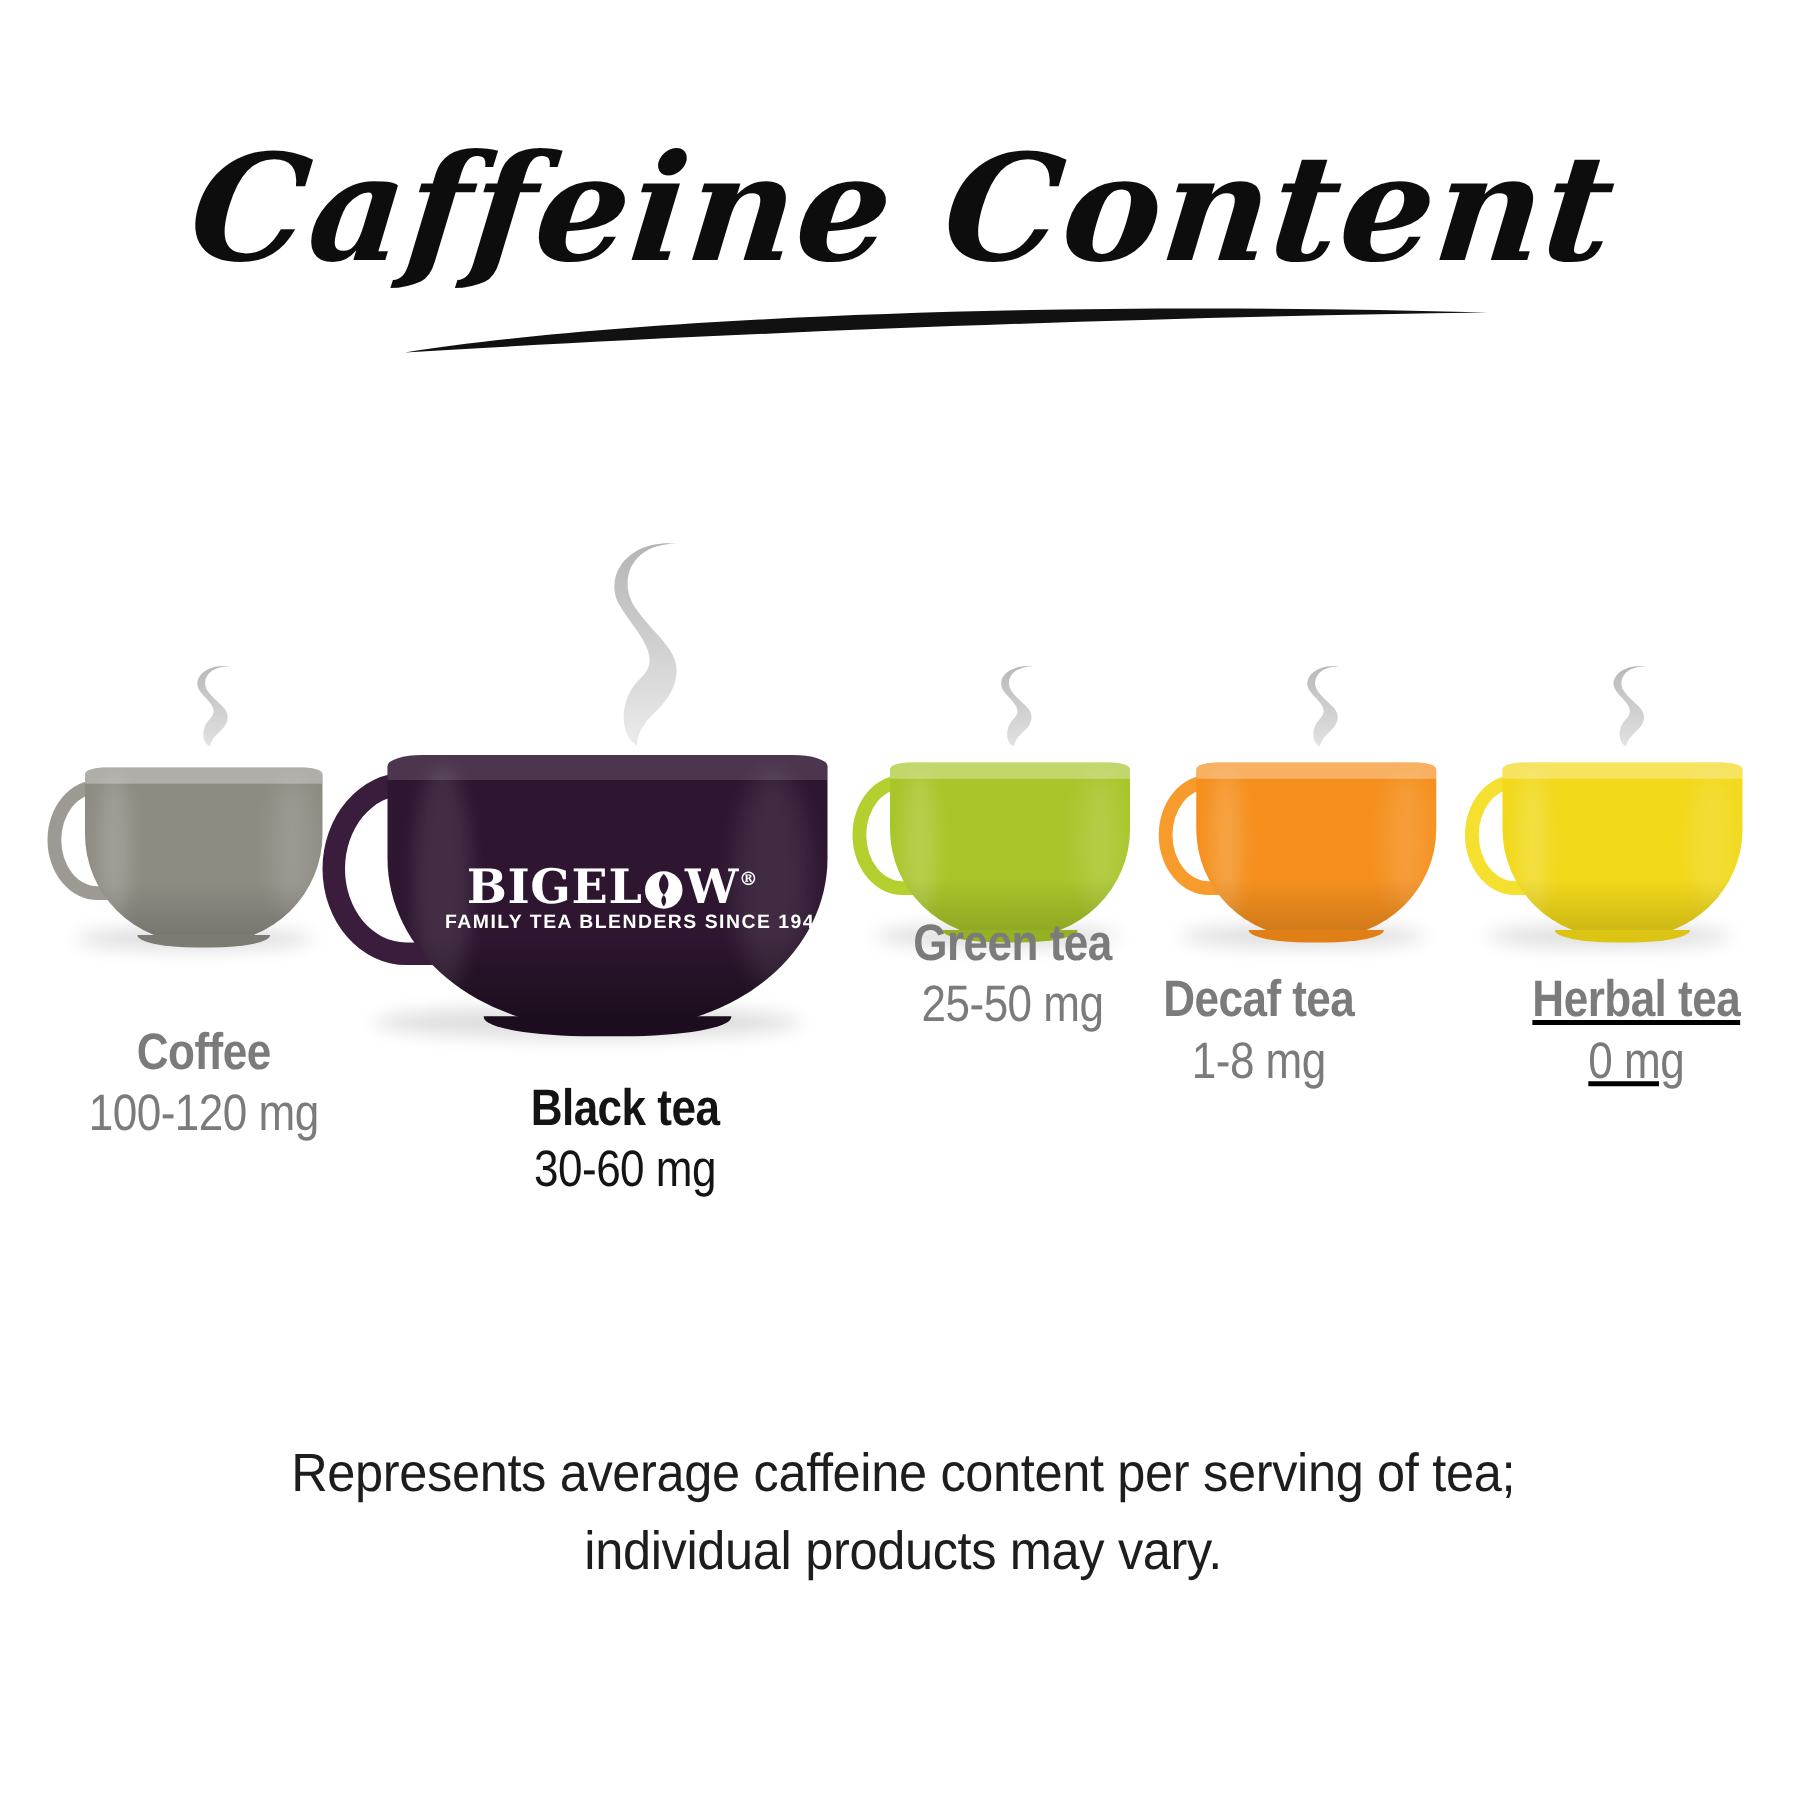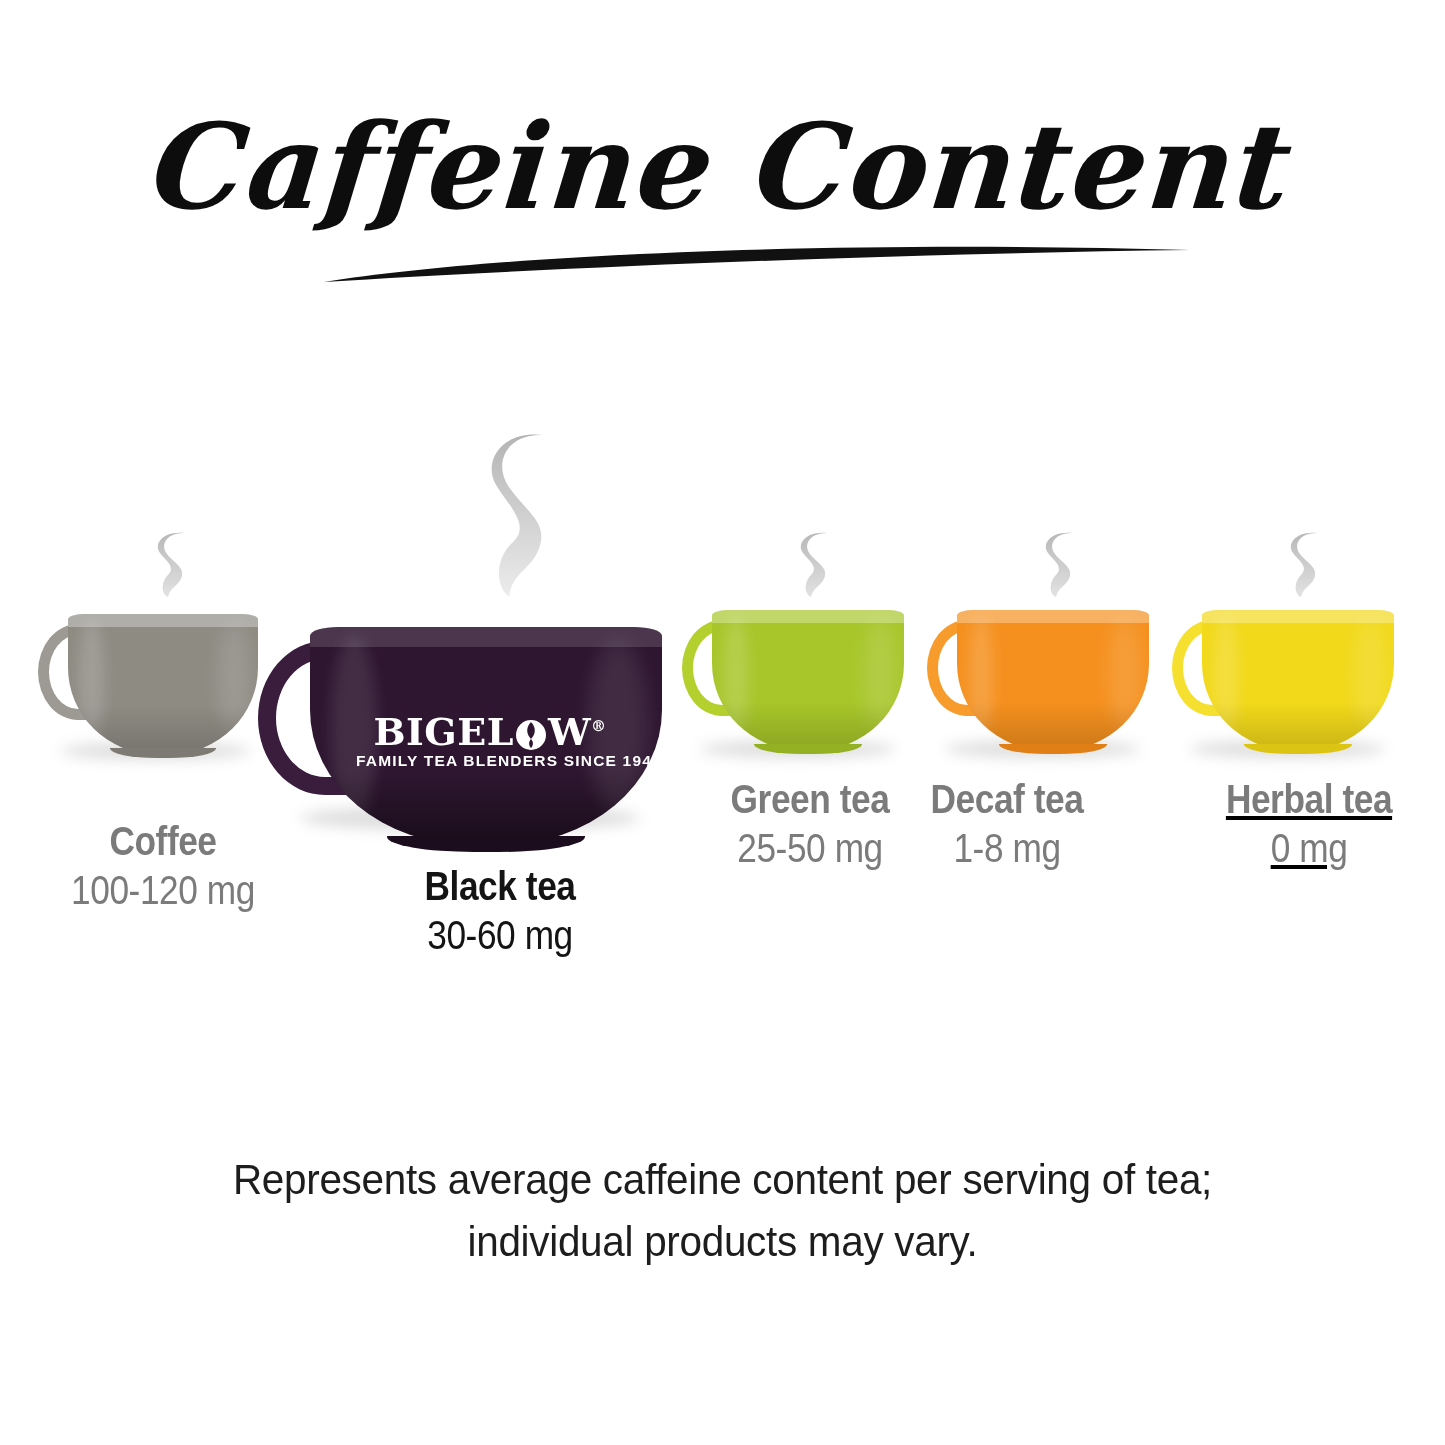--- a/index.html
+++ b/index.html
@@ -257,21 +257,21 @@
       <defs>
         <linearGradient id="sg2" x1="0" y1="0" x2="0" y2="1">
           <stop offset="0%" stop-color="#b4b4b4"></stop>
           <stop offset="100%" stop-color="#ececec"></stop>
         </linearGradient>
       </defs>
       <path d="M36 3 C 14 2, 6 20, 16 34 C 26 48, 38 54, 34 68 C 30 82, 17 84, 16 98
                C 8 93, 7 76, 18 66 C 29 56, 15 44, 8 32 C 0 18, 12 0, 36 3 Z" fill="url(#sg2)"></path>
     </svg>
     <div class="cup-shadow" style="left:300px;top:805px;width:340px;height:26px;"></div>
-    <div class="cup" style="left:310px;top:627px;width:352px;height:218px;">
+    <div class="cup" style="left:310px;top:604px;width:352px;height:218px;">
       <div class="cup-handle" style="left:-52px;top:14px;width:98px;height:118px;border-width:18px;border-color:#3a1c3d;"></div>
       <div class="cup-bowl" style="background:#2e1630;">
         <div class="sheen-top" style="background:rgba(255,255,255,0.14);"></div>
         <div class="sheen-left" style="background:rgba(255,255,255,0.10);"></div>
         <div class="sheen-right" style="background:rgba(255,255,255,0.09);"></div>
         <div class="shade-bottom" style="background:linear-gradient(to bottom, rgba(0,0,0,0) 0%, rgba(0,0,0,0.45) 100%);"></div>
       </div>
       <div class="cup-foot" style="background:#1c0d1e;"></div>
 
       <div id="bigelow-logo" style="left:46px;top:86px;width:268px;">
@@ -298,21 +298,21 @@
     <div class="cup" style="left:712px;top:610px;width:192px;height:140px;">
       <div class="cup-handle" style="left:-30px;top:10px;width:58px;height:74px;border-width:11px;border-color:#b3d02f;"></div>
       <div class="cup-bowl" style="background:#a8c62a;">
         <div class="sheen-top"></div>
           <div class="sheen-left"></div>
         <div class="sheen-right"></div>
           <div class="shade-bottom"></div>
       </div>
       <div class="cup-foot" style="background:#94b023;"></div>
     </div>
-    <div class="cup-label label-grey" style="left:665px;top:775px;width:290px;">
+    <div class="cup-label label-grey" style="left:665px;top:730px;width:290px;">
       <span class="label-name">Green tea</span>
       <span class="label-amount">25-50 mg</span>
     </div>
   </div>
 
   <div class="cup-group" style="left:0;top:0;">
     <svg class="steam" style="left:1038px;top:531px;width:48px;height:68px;" viewBox="0 0 48 68">
       <path d="M34 2 C 16 2, 10 14, 17 23 C 24 32, 34 36, 32 45 C 30 54, 20 56, 18 66
                C 12 64, 10 52, 18 44 C 26 36, 16 30, 10 22 C 3 12, 14 0, 34 2 Z" fill="url(#sg1)"></path>
     </svg>

